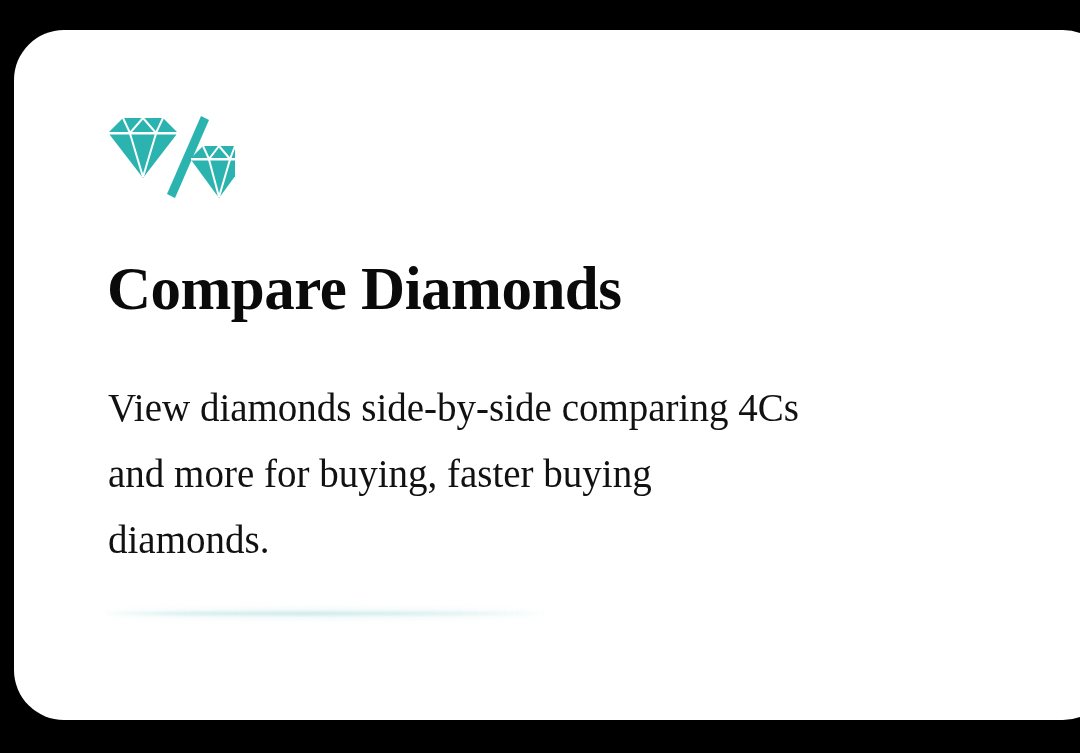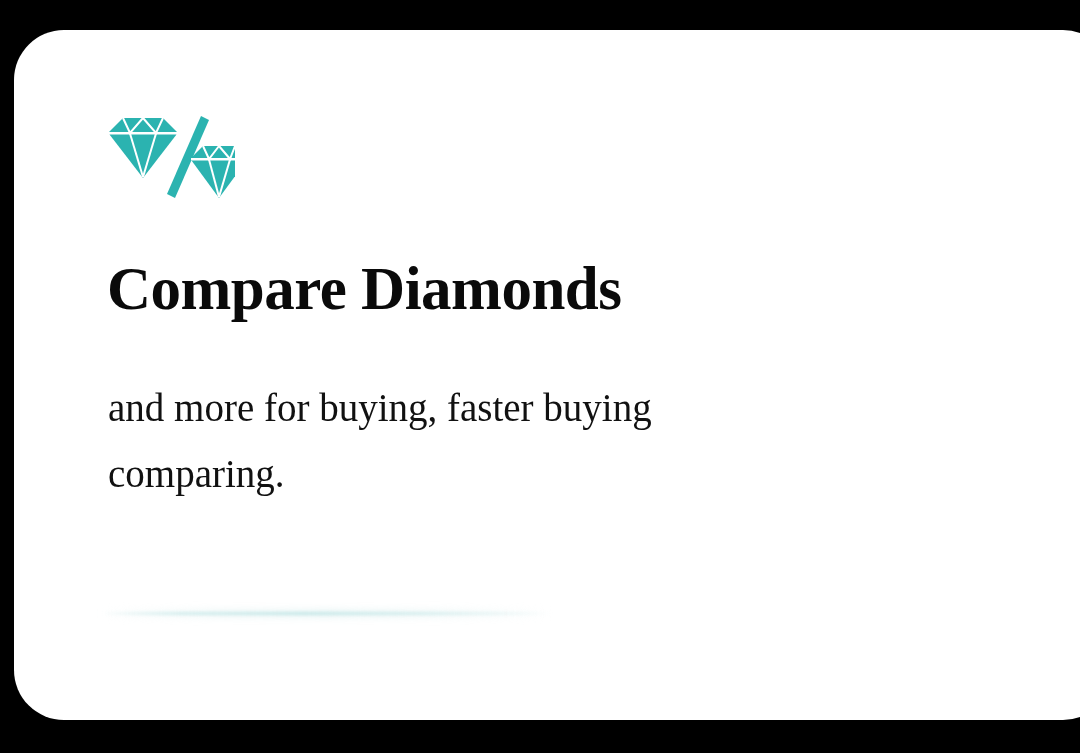--- a/index.html
+++ b/index.html
@@ -167,22 +167,23 @@
             <path d="M114 36 L125 49 L130 36"></path>
             <path d="M104 49.5 L114 87"></path>
             <path d="M125 49.5 L114 87"></path>
           </g>
         </svg>
       </div>
 
       <h1 class="title">Compare Diamonds</h1>
 
       <p class="body-text">
+        <span class="line">View diamonds side-by-side comparing 4Cs</span>
         <span class="line">and more for buying, faster buying</span>
-        <span class="line">comparing.</span>
+        <span class="line">diamonds.</span>
       </p>
 
       <div class="divider">
         <div class="glow-soft"></div>
         <div class="glow"></div>
       </div>
 
     </div>
   </div>
 </div>

